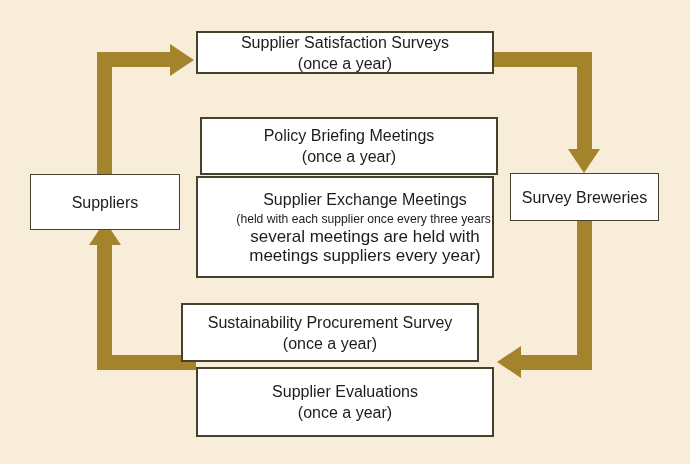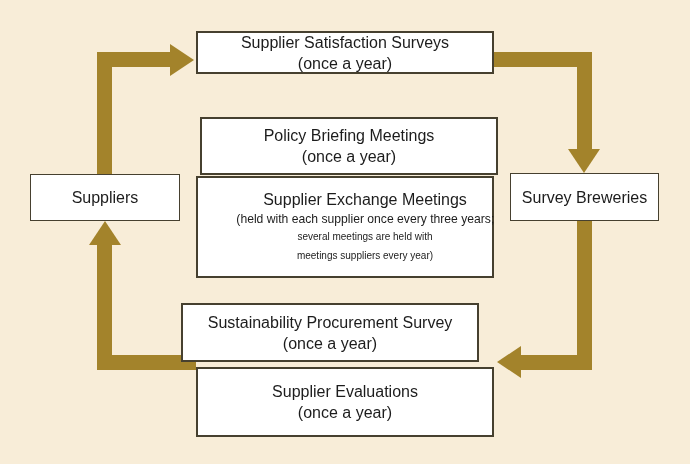--- a/index.html
+++ b/index.html
@@ -19,21 +19,21 @@
     box-sizing: border-box;
     display: flex;
     flex-direction: column;
     justify-content: center;
     align-items: center;
     text-align: center;
     z-index: 2;
   }
   .node.side { border-width: 1.5px; }
   .t16 { font-size: 16px; line-height: 21px; white-space: nowrap; }
-  .t15 { font-size: 10px; line-height: 19px; white-space: nowrap; }
+  .t15 { font-size: 17px; line-height: 19px; white-space: nowrap; }
   .t13 { font-size: 13.5px; line-height: 17px; white-space: nowrap;
          transform: scaleX(0.90); transform-origin: center; }
   
   .seg { position: absolute; background: #a3832b; z-index: 1; }
   .head { position: absolute; width: 0; height: 0; z-index: 1; }
   .head.right { border-top: 16px solid transparent; border-bottom: 16px solid transparent; border-left: 24px solid #a3832b; }
   .head.down  { border-left: 16px solid transparent; border-right: 16px solid transparent; border-top: 24px solid #a3832b; }
   .head.left  { border-top: 16px solid transparent; border-bottom: 16px solid transparent; border-right: 24px solid #a3832b; }
   .head.up    { border-left: 16px solid transparent; border-right: 16px solid transparent; border-bottom: 24px solid #a3832b; }
 </style>
@@ -51,21 +51,21 @@
   <div class="head down" style="left:568px; top:149px;"></div>
 
   <div class="seg" style="left:577px; top:221px; width:15px; height:149px;"></div>
   <div class="seg" style="left:521px; top:355px; width:71px; height:15px;"></div>
   <div class="head left" style="left:497px; top:346px;"></div>
 
   <div class="seg" style="left:97px; top:355px; width:99px; height:15px;"></div>
   <div class="seg" style="left:97px; top:245px; width:15px; height:125px;"></div>
   <div class="head up" style="left:89px; top:221px;"></div>
 
-  <div class="node side" style="left:30px; top:174px; width:150px; height:47px;">
+  <div class="node side" style="left:30px; top:174px; width:150px; height:56px;">
     <div class="t16">Suppliers</div>
   </div>
 
   <div class="node side" style="left:510px; top:173px; width:149px; height:48px;">
     <div class="t16">Survey Breweries</div>
   </div>
 
   <div class="node" style="left:196px; top:31px; width:298px; height:43px;">
     <div class="t16">Supplier Satisfaction Surveys</div>
     <div class="t16">(once a year)</div>

